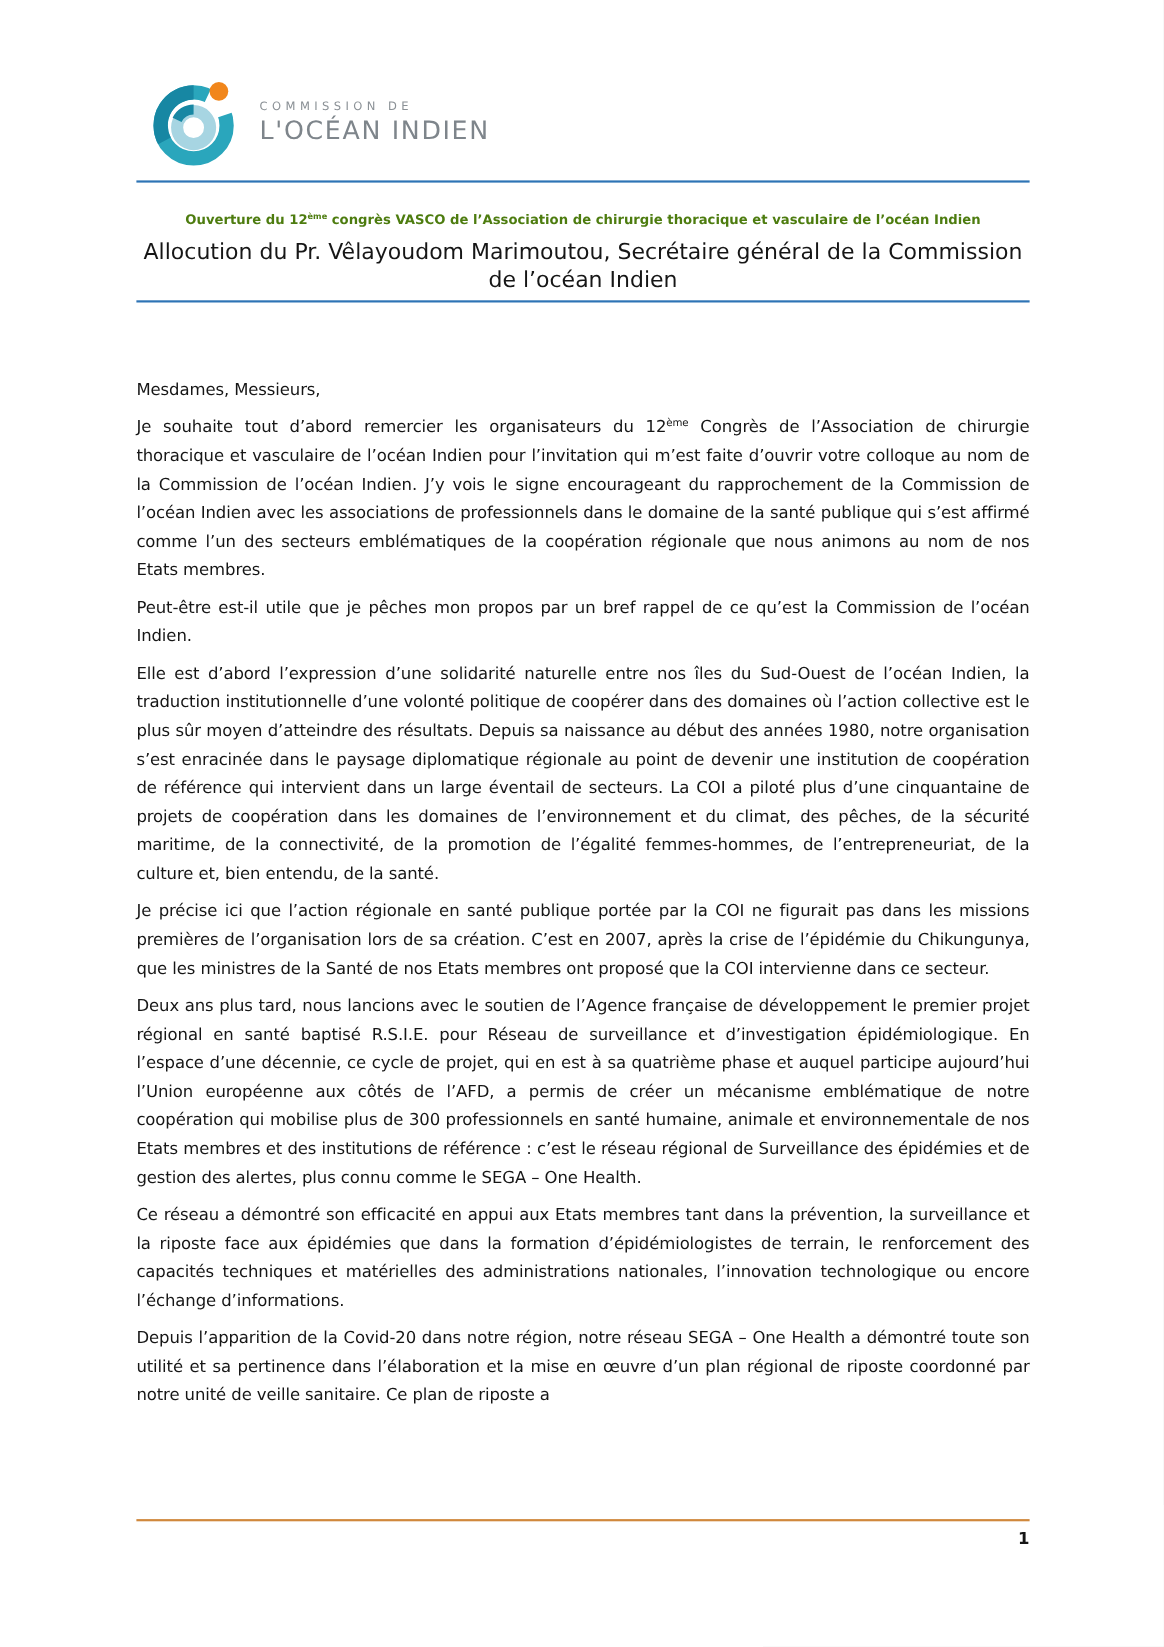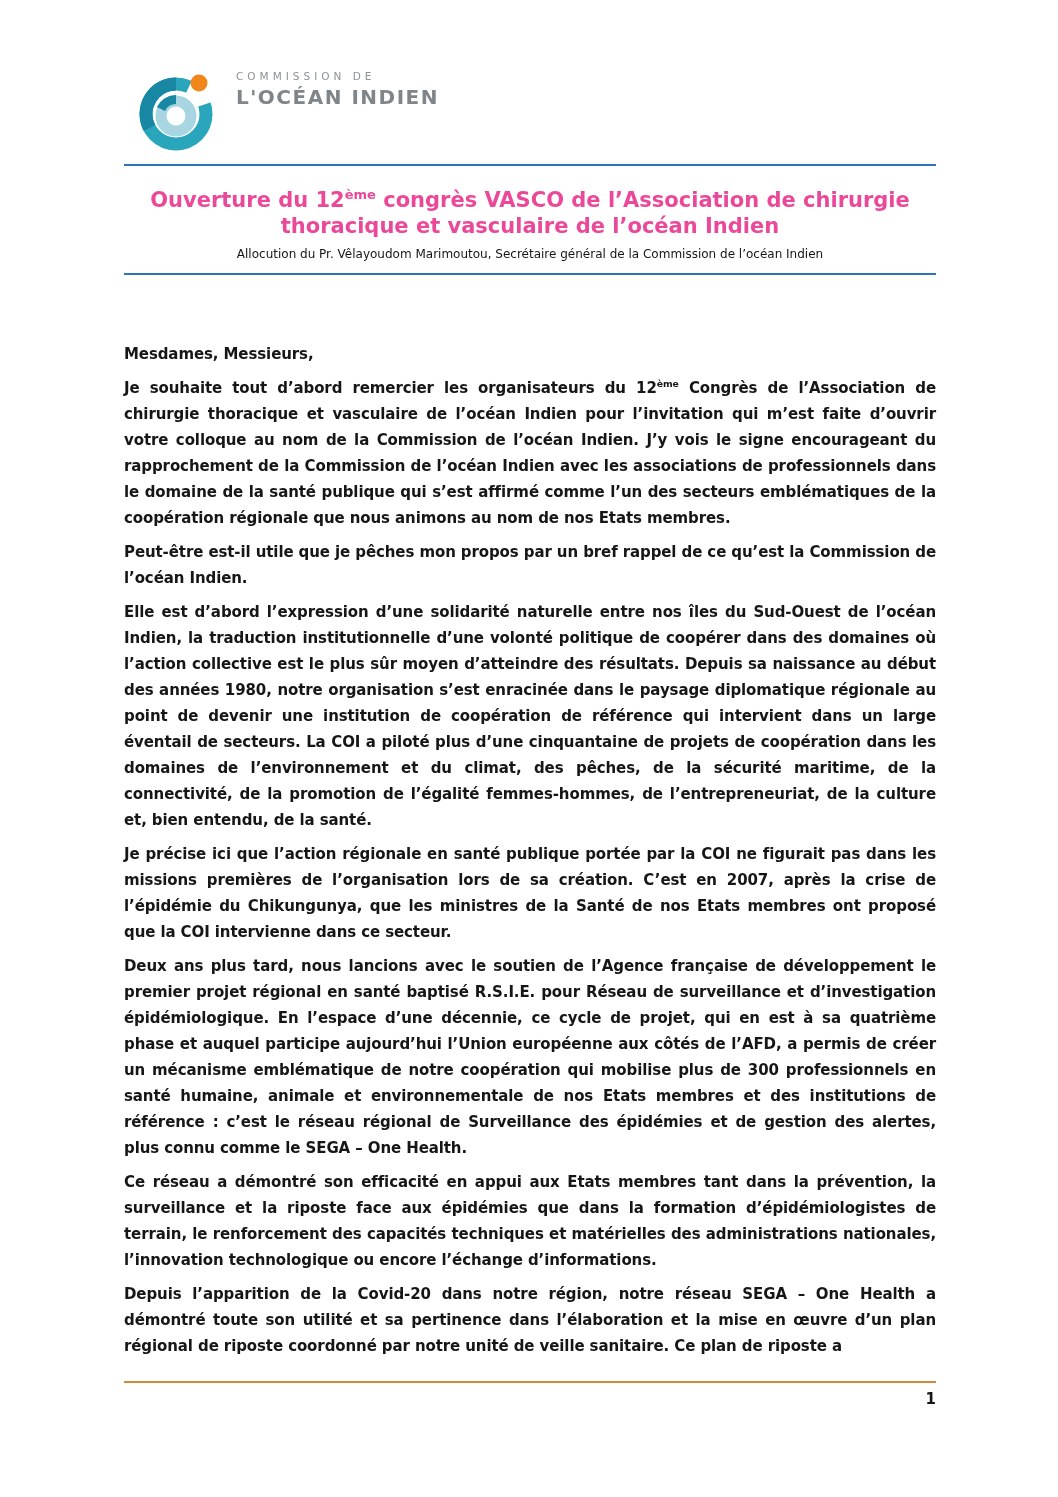--- a/index.html
+++ b/index.html
@@ -13,86 +13,84 @@
     color: #1a1a1a;
     overflow: hidden;
   }
 
   
   .logo-row {
     position: absolute;
     top: 70px;
     left: 138px;
     display: flex;
-    align-items: flex-start;
+    align-items: center;
     gap: 16px;
   }
   .logo-mark { width: 82px; height: 82px; display: block; }
   .logo-text { display: flex; flex-direction: column; justify-content: center; }
   .logo-text-line1 {
     font-size: 10.5px;
     letter-spacing: 4px;
     color: #8b9196;
     margin-bottom: 3px;
     white-space: nowrap;
   }
   .logo-text-line2 {
-    font-size: 20px;
+    font-size: 23px;
     letter-spacing: 1.5px;
     color: #7e858b;
     white-space: nowrap;
-    font-weight: bold;
   }
 
   
   .rule { position: absolute; left: 124px; width: 812px; height: 2px; }
   .rule-blue { background: #2e74b5; }
   .rule-top { top: 164px; }
 
   
   .title-block {
     position: absolute;
     top: 187px;
     left: 124px;
     width: 812px;
     text-align: center;
   }
   .doc-title {
     margin: 0;
-    font-size: 21px;
+    font-size: 12px;
     font-weight: bold;
     line-height: 26px;
-    color: #ec4899;
+    color: #4d7c0f;
   }
   .doc-title sup, .para sup {
     font-size: 62%;
     vertical-align: super;
     line-height: 0;
   }
   .doc-subtitle {
     margin: 2px 0 0 0;
-    font-size: 12px;
+    font-size: 20px;
     font-weight: normal;
     line-height: 26px;
     color: #161616;
   }
   .rule-mid {
     margin: 6px auto 0 auto;
     width: 812px;
     height: 2px;
     background: #2e74b5;
   }
 
   
   .body-text {
     position: absolute;
     top: 341px;
     left: 124px;
     width: 812px;
-    font-weight: bold;
   }
   .para {
     margin: 0 0 8px 0;
     font-size: 15px;
     line-height: 26px;
     text-align: justify;
     letter-spacing: -0.1px;
     color: #161616;
   }
   .para.salutation { text-align: left; }

